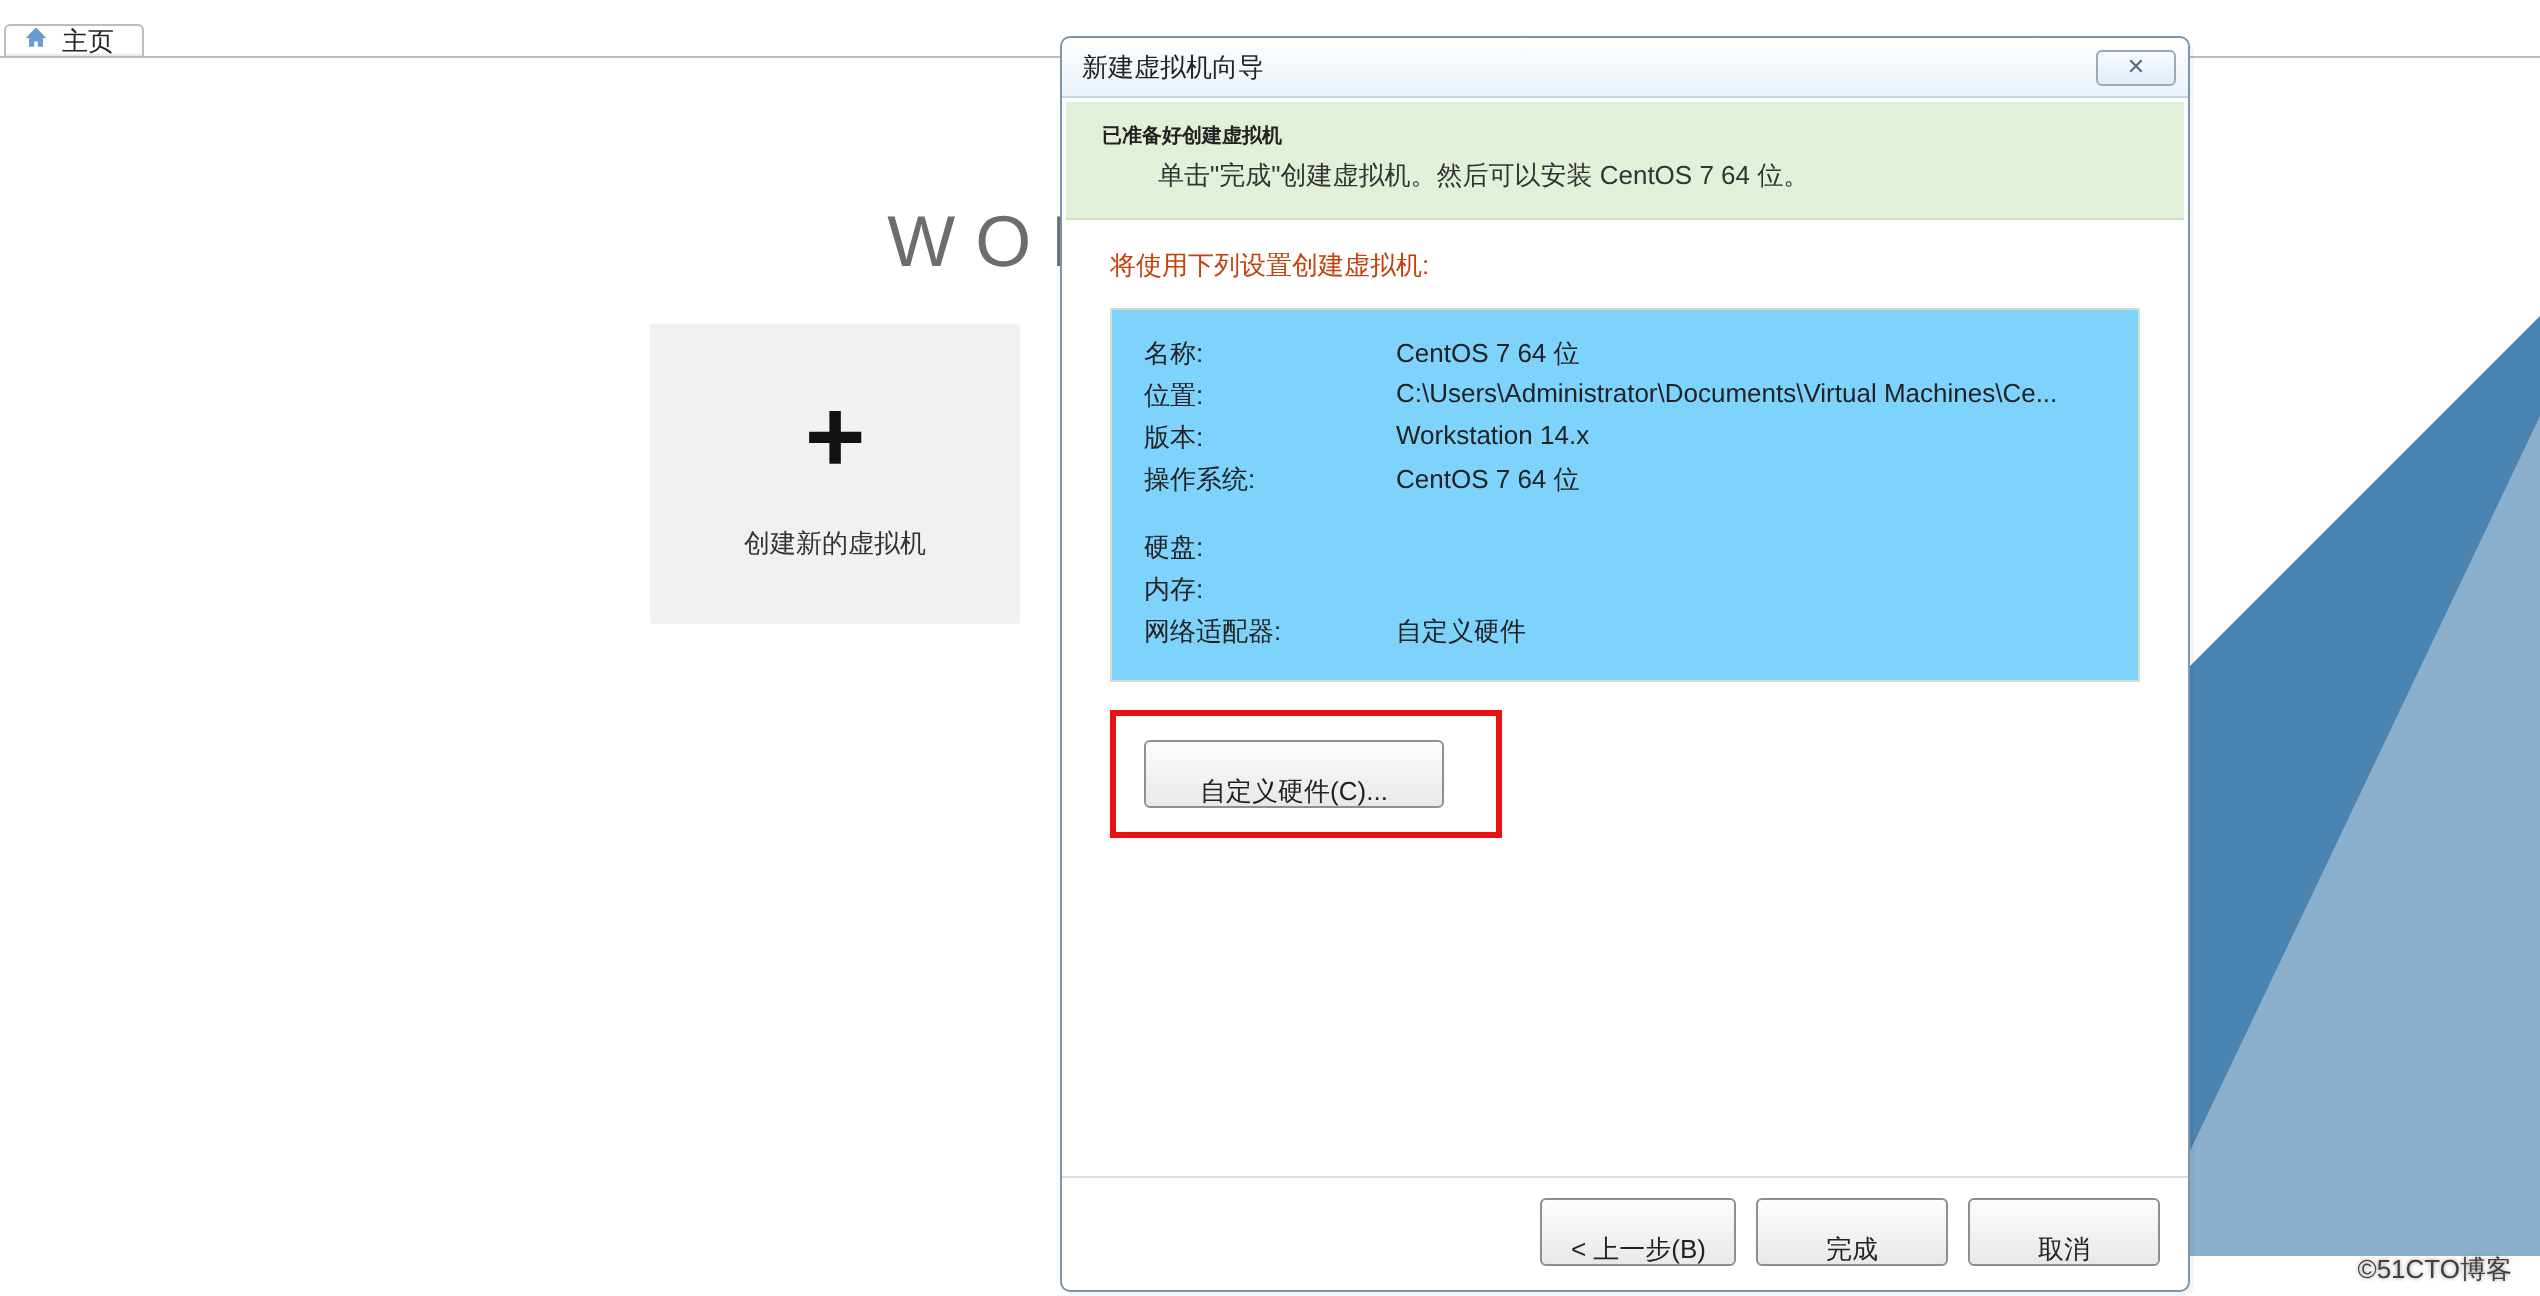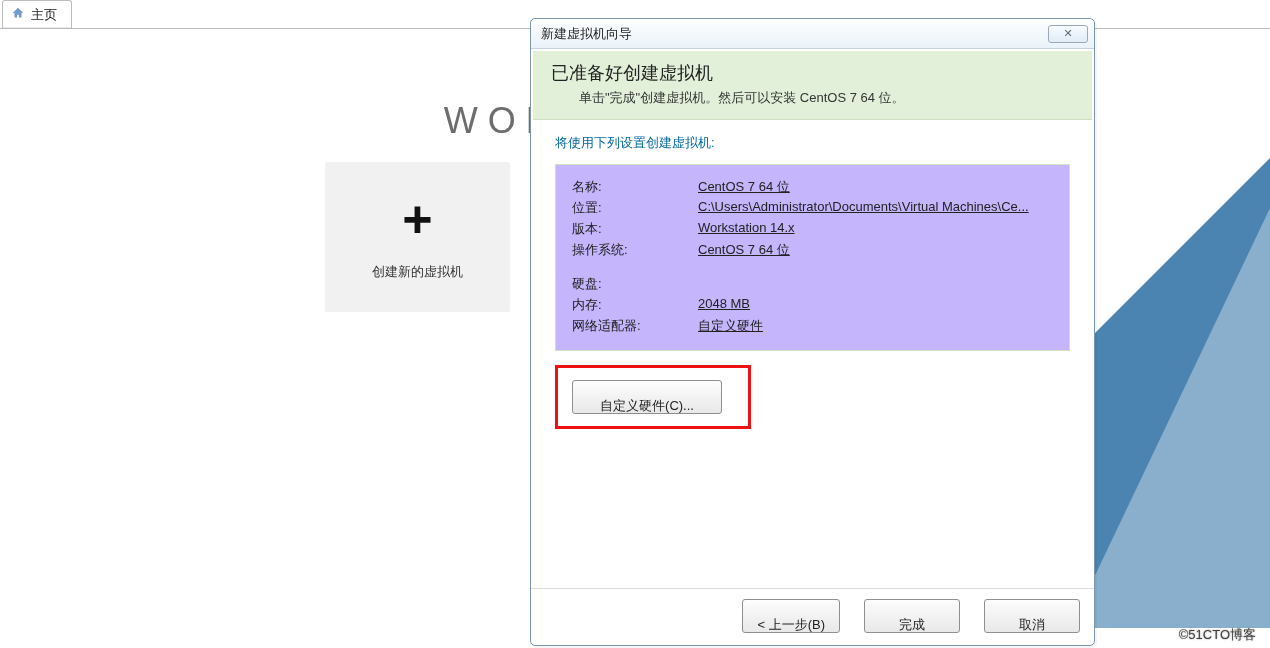--- a/index.html
+++ b/index.html
@@ -14,21 +14,21 @@
     position: relative;
   }
   
   .tab-strip {
     height: 28px;
     display: flex;
     align-items: flex-end;
     padding: 0 2px;
   }
   .tab {
-    height: 28px;
+    height: 16px;
     padding: 0 14px 0 8px;
     background: #fff;
     border: 1px solid #bcbcbc;
     border-bottom: none;
     border-top-left-radius: 3px;
     border-top-right-radius: 3px;
     display: flex;
     align-items: center;
     gap: 6px;
     box-shadow: 0 -1px 0 #eaeaea inset;
@@ -137,45 +137,45 @@
     font-size: 11px;
     color: #5b6b7a;
   }
   .banner {
     margin: 2px 2px 0 2px;
     padding: 10px 18px 12px 18px;
     background: #e2f0d9;
     border-bottom: 1px solid #cde0c1;
   }
   .banner-title {
-    font-weight: 400;
-    font-size: 18px;
+    font-weight: 700;
+    font-size: 10px;
     margin-bottom: 4px;
     color: #222;
   }
   .banner-sub {
     padding-left: 28px;
     color: #333;
   }
   .dialog-body {
     flex: 1;
     padding: 14px 24px 10px 24px;
   }
   .lead {
     margin-bottom: 12px;
-    color: #0369a1;
+    color: #c2410c;
   }
   .summary {
-    background: #c4b5fd;
+    background: #7dd3fc;
     border: 1px solid #cfe3c2;
     padding: 10px 16px 12px 16px;
   }
   .row { display: flex; margin: 3px 0; }
   .klabel { width: 126px; color: #222; }
-  .kval { flex: 1; color: #222; white-space: nowrap; overflow: hidden; text-overflow: ellipsis; text-decoration: underline; }
+  .kval { flex: 1; color: #222; white-space: nowrap; overflow: hidden; text-overflow: ellipsis; }
   .gap { height: 10px; }
   .hw-wrap {
     margin-top: 14px;
     display: inline-block;
     border: 3px solid #e11;
     padding: 12px 26px 12px 14px;
   }
   .win-btn {
     height: 26px;
     min-width: 96px;
@@ -185,21 +185,21 @@
     border-radius: 3px;
     font-family: inherit;
     font-size: 13px;
     color: #222;
     cursor: default;
   }
   .hw-wrap .win-btn { min-width: 150px; }
   .buttonbar {
     display: flex;
     justify-content: flex-end;
-    gap: 24px;
+    gap: 10px;
     padding: 10px 14px 12px 14px;
     border-top: 1px solid #dcdcdc;
   }
 </style>
 </head>
 <body>
 
 <div class="tab-strip">
   <div class="tab">
     <span>
@@ -251,21 +251,20 @@
       <div class="row">
         <div class="klabel">操作系统:</div>
         <div class="kval">CentOS 7 64 位</div>
       </div>
       <div class="gap"></div>
       <div class="row">
         <div class="klabel">硬盘:</div>
       </div>
       <div class="row">
         <div class="klabel">内存:</div>
-        <div class="kval">2048 MB</div>
       </div>
       <div class="row">
         <div class="klabel">网络适配器:</div>
         <div class="kval">自定义硬件</div>
       </div>
     </div>
     <div class="hw-wrap">
       <button class="win-btn">自定义硬件(C)...</button>
     </div>
   </div>

